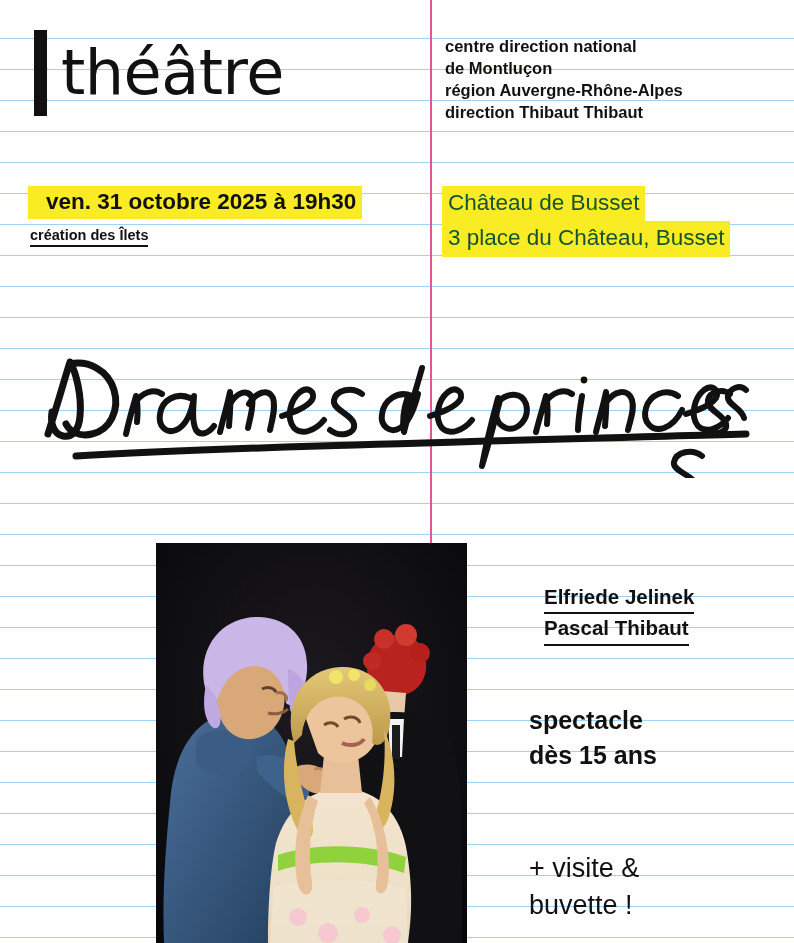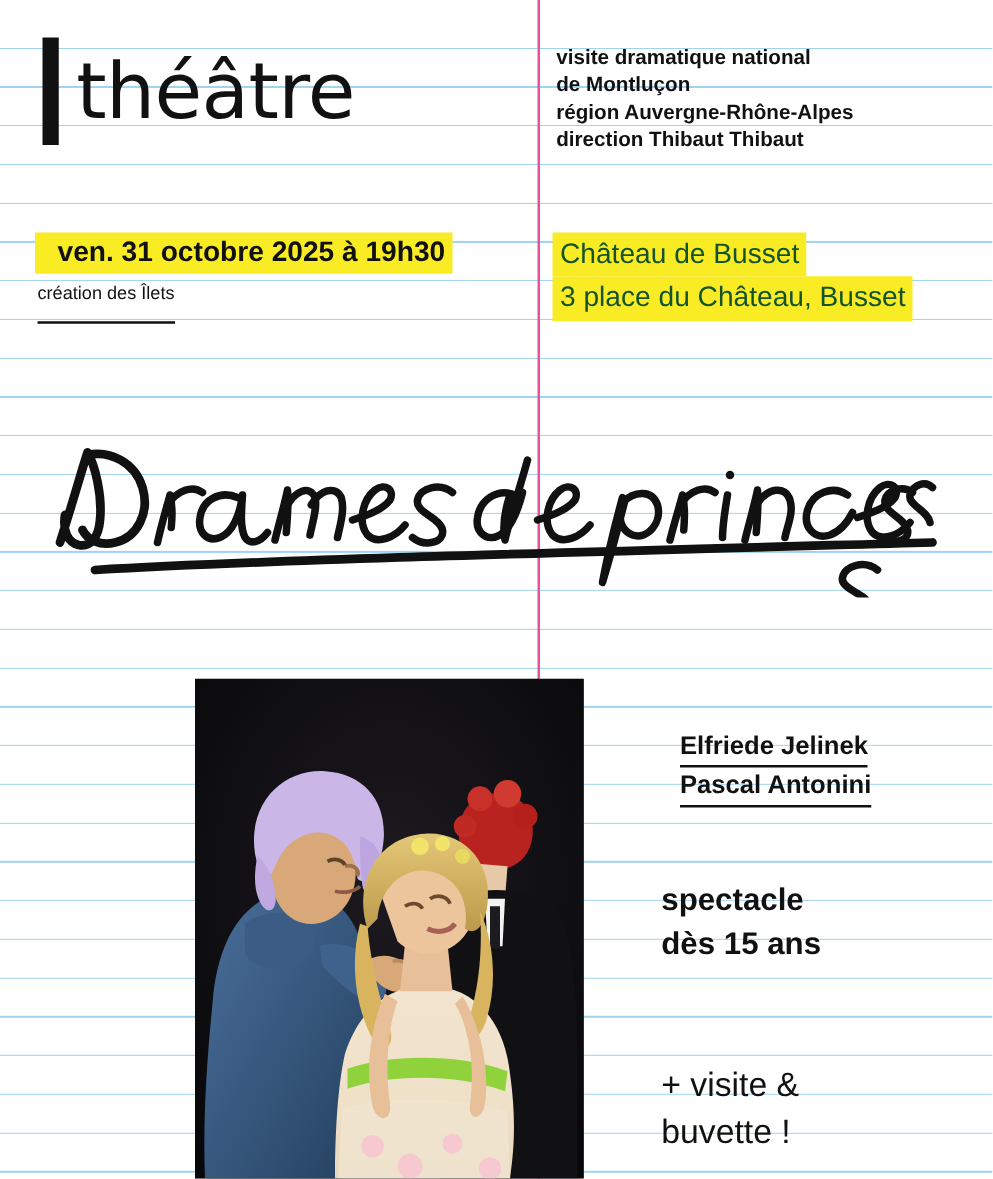--- a/index.html
+++ b/index.html
@@ -90,22 +90,23 @@
     padding: 3px 6px 4px 18px;
     white-space: nowrap;
   }
   #creation-line {
     position: absolute;
     left: 30px;
     top: 227px;
     font-size: 14.5px;
     color: #111;
     border-bottom: 2px solid #111;
-    padding-bottom: 14px;
+    padding-bottom: 2px;
     white-space: nowrap;
+    font-weight: bold;
   }
   #venue-block {
     position: absolute;
     left: 442px;
     top: 186px;
     font-size: 22.5px;
     font-weight: normal;
     line-height: 1.35;
     color: #14532d;
   }
@@ -179,21 +180,21 @@
 <div id="poster">
 
   <div id="margin-rule"></div>
 
   <div id="header">
     <div id="logo-block">
       <div id="logo-bar"></div>
       <div id="logo-word">théâtre</div>
     </div>
     <div id="cdn-block">
-      <div>visite dramatique national</div>
+      <div>centre direction national</div>
       <div>de Montluçon</div>
       <div>région Auvergne-Rhône-Alpes</div>
       <div>direction Thibaut Thibaut</div>
     </div>
   </div>
 
   <div id="date-line">ven. 31 octobre 2025 à 19h30</div>
   <div id="creation-line">création des Îlets</div>
 
   <div id="venue-block">
@@ -339,21 +340,21 @@
         <path d="M186 200 C194 204, 204 202, 208 196" stroke="#a85f54" stroke-width="4" fill="none"></path>
 
         <path d="M152 252 C140 278, 136 314, 142 342 C146 356, 158 354, 156 340 C152 312, 154 280, 162 258 Z" fill="#e7bf98"></path>
         <path d="M214 254 C228 276, 236 312, 232 340 C230 354, 218 354, 220 340 C224 312, 220 280, 208 260 Z" fill="#e7bf98"></path>
       </g>
     </svg>
   </div>
 
   <div id="authors">
     <div><span class="u">Elfriede Jelinek</span></div>
-    <div><span class="u">Pascal Antonini</span></div>
+    <div><span class="u">Pascal Thibaut</span></div>
   </div>
 
   <div id="audience">
     <div>spectacle</div>
     <div>dès 15 ans</div>
   </div>
 
   <div id="extras">
     <div>+ visite &amp;</div>
     <div>buvette !</div>

